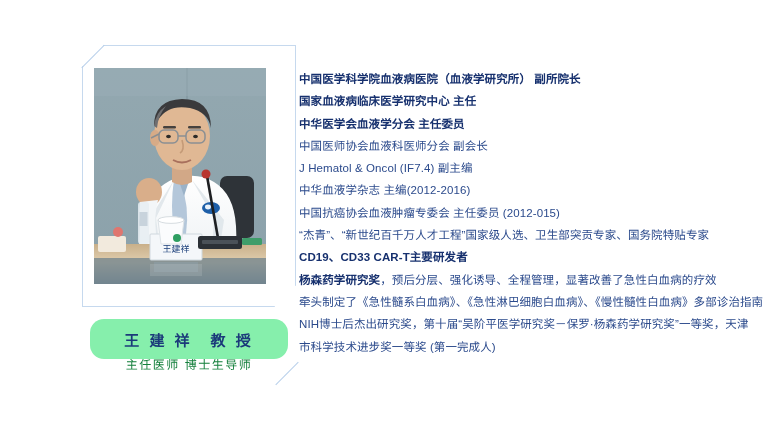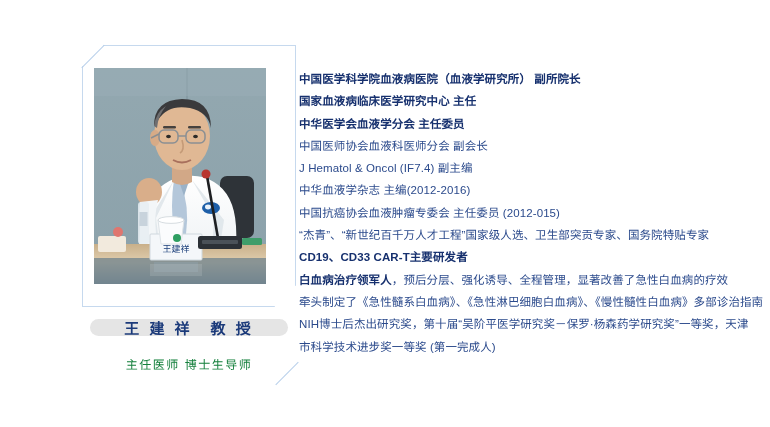--- a/index.html
+++ b/index.html
@@ -84,23 +84,23 @@
     overflow: hidden;
     background: #8ea4ad;
   }
   #photo svg { display: block; }
 
   #name-badge {
     position: absolute;
     left: 8px;
     top: 274px;
     width: 198px;
-    height: 17px;
+    height: 40px;
     border-radius: 14px;
-    background: #e5e5e5;
+    background: #86efac;
     display: flex;
     align-items: center;
     justify-content: center;
     text-align: center;
   }
   #name-badge-label {
     font-size: 15px;
     font-weight: bold;
     color: #1b3a7a;
     letter-spacing: 3px;
@@ -253,19 +253,19 @@
   <div id="credentials">
       <div class="cred-line bold">中国医学科学院血液病医院（血液学研究所）  副所院长</div>
       <div class="cred-line bold">国家血液病临床医学研究中心  主任</div>
       <div class="cred-line bold">中华医学会血液学分会  主任委员</div>
       <div class="cred-line">中国医师协会血液科医师分会  副会长</div>
       <div class="cred-line">J Hematol &amp; Oncol (IF7.4)  副主编</div>
       <div class="cred-line">中华血液学杂志  主编(2012-2016)</div>
       <div class="cred-line">中国抗癌协会血液肿瘤专委会  主任委员 (2012-015)</div>
       <div class="cred-line">“杰青”、“新世纪百千万人才工程”国家级人选、卫生部突贡专家、国务院特贴专家</div>
       <div class="cred-line bold">CD19、CD33 CAR-T主要研发者</div>
-      <div class="cred-line"><span class="lead">白血病治疗领军人</span><span>，预后分层、强化诱导、全程管理，显著改善了急性白血病的疗效</span></div>
+      <div class="cred-line"><span class="lead">杨森药学研究奖</span><span>，预后分层、强化诱导、全程管理，显著改善了急性白血病的疗效</span></div>
       <div class="cred-line">牵头制定了《急性髓系白血病》、《急性淋巴细胞白血病》、《慢性髓性白血病》多部诊治指南</div>
       <div class="cred-line">NIH博士后杰出研究奖，第十届“吴阶平医学研究奖－保罗·杨森药学研究奖”一等奖，天津</div>
       <div class="cred-line">市科学技术进步奖一等奖 (第一完成人)</div>
     </div>
 
 </div>
 
 </body></html>

